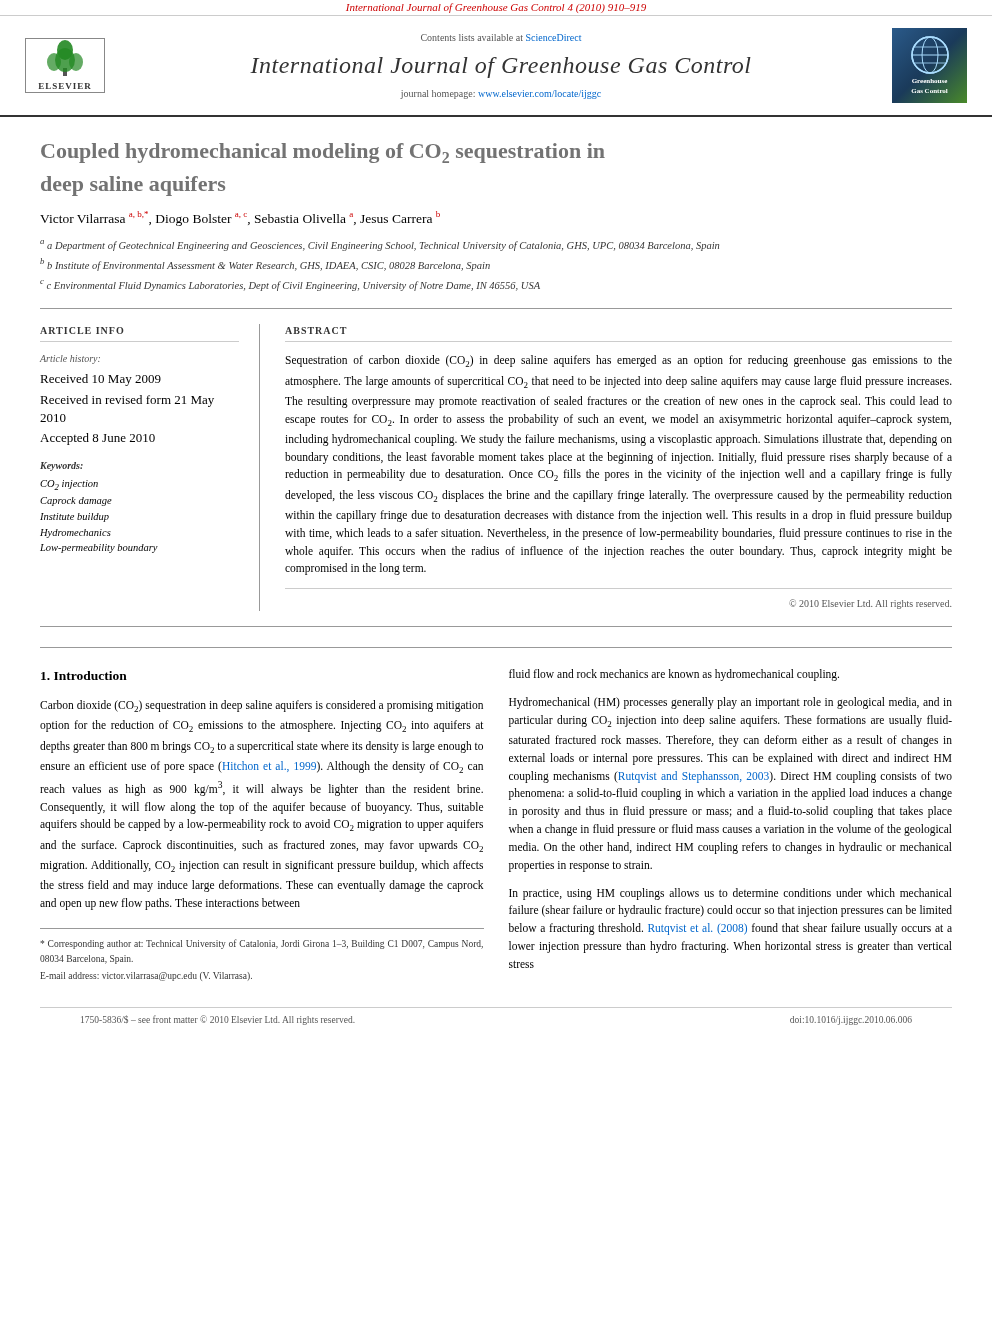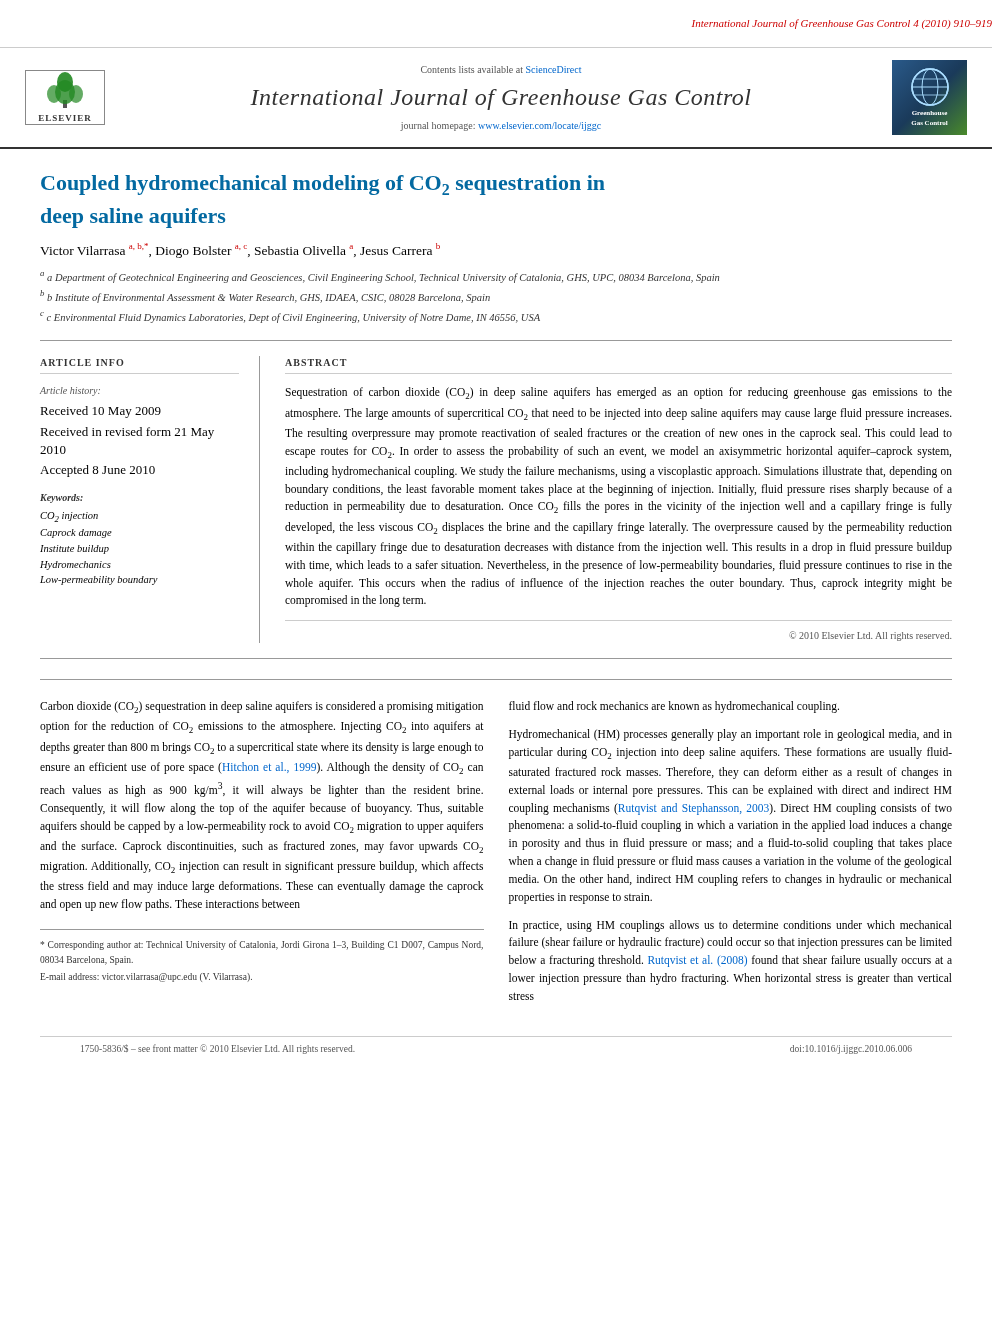--- a/index.html
+++ b/index.html
@@ -10,22 +10,22 @@
       width: 992px;
       min-height: 1323px;
       font-size: 13px;
       line-height: 1.4;
     }
 
     
     .top-bar {
       background: #fff;
       border-bottom: 1px solid #ccc;
-      text-align: right;
-      padding: 16px 0;
+      text-align: center;
+      padding: 0 0;
       font-size: 11px;
       color: #c00;
       font-style: italic;
     }
 
     
     .journal-header {
       display: flex;
       align-items: center;
       padding: 12px 20px;
@@ -116,21 +116,21 @@
 
     
     .main-content {
       padding: 20px 40px;
     }
 
     
     .article-title {
       font-size: 22px;
       font-weight: bold;
-      color: #0369a1;
+      color: #737373;
       margin-bottom: 10px;
       line-height: 1.3;
     }
 
     .article-title sub {
       font-size: 16px;
     }
 
     
     .authors {
@@ -419,20 +419,21 @@
       </div>
       <div class="copyright-line">© 2010 Elsevier Ltd. All rights reserved.</div>
     </div>
   </div>
 
   <hr class="body-divider">
 
   <div class="body-two-col">
 
     <div class="body-col">
+      <div class="section-heading">1.  Introduction</div>
 
       <p class="body-para">
         Carbon dioxide (CO<sub>2</sub>) sequestration in deep saline aquifers is considered a promising mitigation option for the reduction of CO<sub>2</sub> emissions to the atmosphere. Injecting CO<sub>2</sub> into aquifers at depths greater than 800 m brings CO<sub>2</sub> to a supercritical state where its density is large enough to ensure an efficient use of pore space (<span class="inline-ref">Hitchon et al., 1999</span>). Although the density of CO<sub>2</sub> can reach values as high as 900 kg/m<sup>3</sup>, it will always be lighter than the resident brine. Consequently, it will flow along the top of the aquifer because of buoyancy. Thus, suitable aquifers should be capped by a low-permeability rock to avoid CO<sub>2</sub> migration to upper aquifers and the surface. Caprock discontinuities, such as fractured zones, may favor upwards CO<sub>2</sub> migration. Additionally, CO<sub>2</sub> injection can result in significant pressure buildup, which affects the stress field and may induce large deformations. These can eventually damage the caprock and open up new flow paths. These interactions between
       </p>
 
       <div class="footnote-area">
         <div class="footnote-line">* Corresponding author at: Technical University of Catalonia, Jordi Girona 1–3, Building C1 D007, Campus Nord, 08034 Barcelona, Spain.</div>
         <div class="footnote-line">E-mail address: victor.vilarrasa@upc.edu (V. Vilarrasa).</div>
       </div>
     </div>

